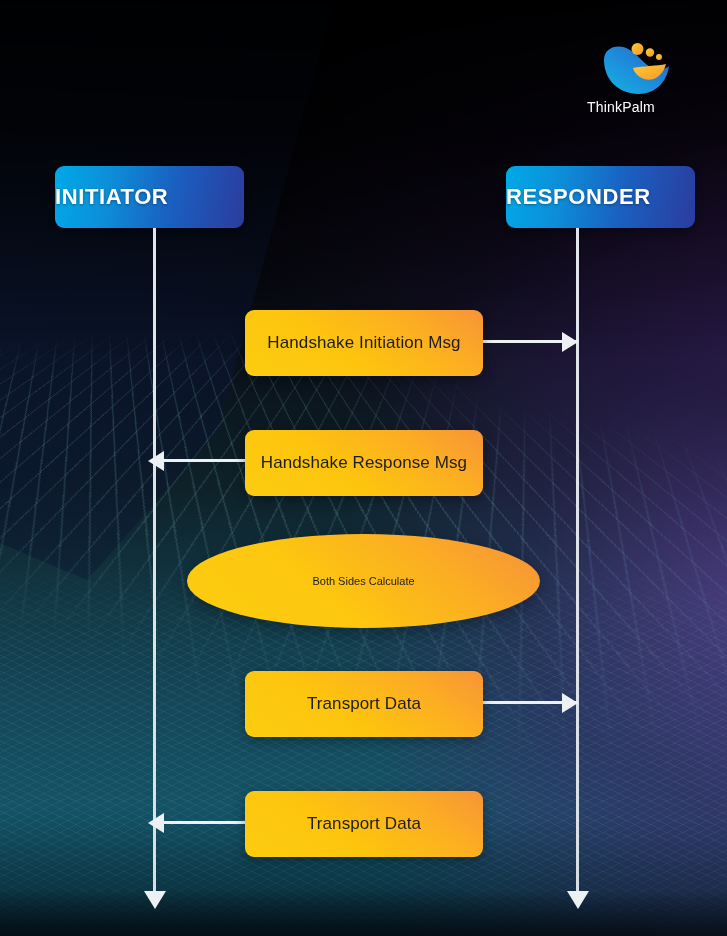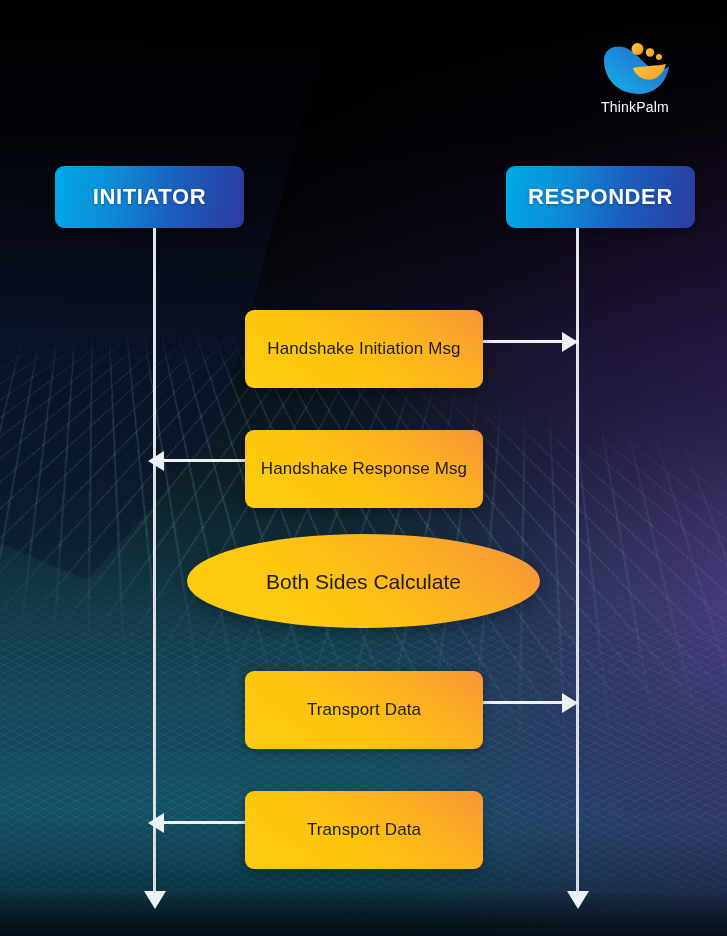--- a/index.html
+++ b/index.html
@@ -82,32 +82,32 @@
       repeating-linear-gradient(-26deg, rgba(168,222,232,0.060) 0 1px, rgba(0,0,0,0) 1px 7px);
     -webkit-mask-image: linear-gradient(180deg, rgba(0,0,0,0) 0%, #000 22%, #000 82%, rgba(0,0,0,0.25) 100%);
     mask-image: linear-gradient(180deg, rgba(0,0,0,0) 0%, #000 22%, #000 82%, rgba(0,0,0,0.25) 100%);
   }
 
   .bg-bottomdark {
     background: linear-gradient(0deg, rgba(3,10,16,0.85) 0%, rgba(3,10,16,0.25) 5%, rgba(0,0,0,0) 12%);
   }
 
   
-  .logo { position: absolute; right: 44px; top: 38px; width: 96px; text-align: center; }
+  .logo { position: absolute; right: 44px; top: 38px; width: 96px; }
   .logo-mark { width: 72px; height: 58px; margin: 0 auto; display: block; }
   .logo-text {
     color: #ffffff; font-size: 14px; letter-spacing: .2px;
     font-family: "Liberation Sans", sans-serif; margin-top: 3px; font-weight: 400;
   }
 
   
   .actor {
     position: absolute; height: 62px; border-radius: 9px;
     background: linear-gradient(100deg, #00a9e8 0%, #0c8fd8 28%, #1a5fc0 62%, #2b3c9e 100%);
-    display: flex; align-items: center; justify-content: center;
+    display: flex; align-items: center; 
     box-shadow: 0 3px 14px rgba(0,0,0,0.45);
   }
   .actor span {
     color: #ffffff; font-weight: bold; font-size: 22px; letter-spacing: .6px;
     text-shadow: 0 1px 3px rgba(0,0,0,0.35);
   }
   #actor-initiator { left: 55px;  top: 166px; width: 189px; }
   #actor-responder { left: 506px; top: 166px; width: 189px; }
 
   
@@ -133,41 +133,41 @@
     border-top: 10px solid transparent; border-bottom: 10px solid transparent;
     border-left: 16px solid #eef1f4;
   }
   .arrow-head.left {
     border-top: 10px solid transparent; border-bottom: 10px solid transparent;
     border-right: 16px solid #eef1f4;
   }
 
   
   .msg-box {
-    position: absolute; left: 245px; width: 238px; height: 78px;
+    position: absolute; left: 245px; width: 238px; height: 66px;
     border-radius: 9px;
     background: linear-gradient(35deg, #fccd10 0%, #fdc40e 40%, #fcae22 72%, #f79437 100%);
     display: flex; align-items: center; justify-content: center;
     box-shadow: 0 3px 12px rgba(0,0,0,0.35);
   }
   .msg-box span {
     color: #1d1d1d; font-size: 17px; font-weight: 400; letter-spacing: .1px;
     white-space: nowrap;
   }
 
   
   #note-ellipse {
     position: absolute; left: 187px; top: 534px; width: 353px; height: 94px;
     border-radius: 50%;
     background: linear-gradient(40deg, #fccd10 0%, #fdc70f 38%, #fbad23 70%, #f68f3c 100%);
     display: flex; flex-direction: column; align-items: center; justify-content: center;
     box-shadow: 0 4px 16px rgba(0,0,0,0.32);
   }
   #note-ellipse .note-line {
-    color: #1d1d1d; font-size: 21px; line-height: 23px; white-space: nowrap;
+    color: #1d1d1d; font-size: 11px; line-height: 23px; white-space: nowrap;
   }
 </style>
 </head>
 <body>
 
 <div id="canvas">
 
   <div class="bg-layer bg-base"></div>
   <div class="bg-layer bg-purple"></div>
   <div class="bg-layer bg-wedge"></div>

